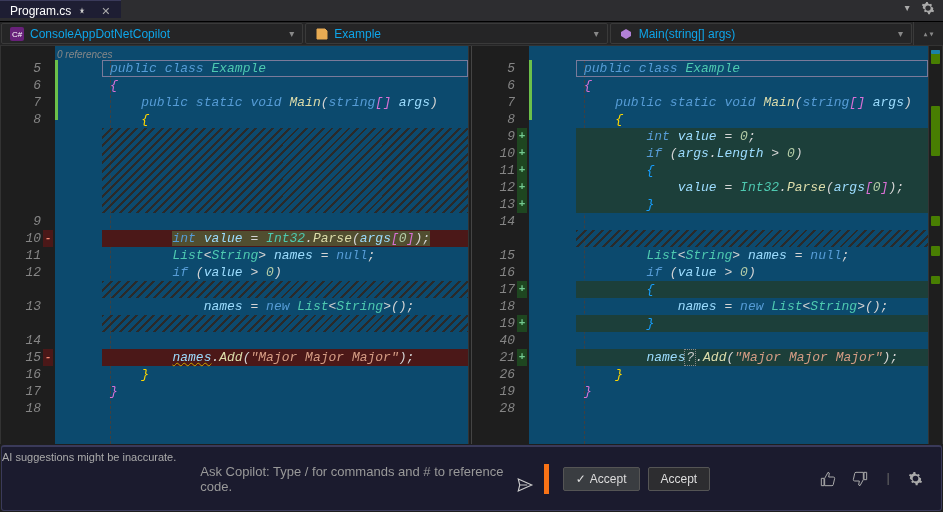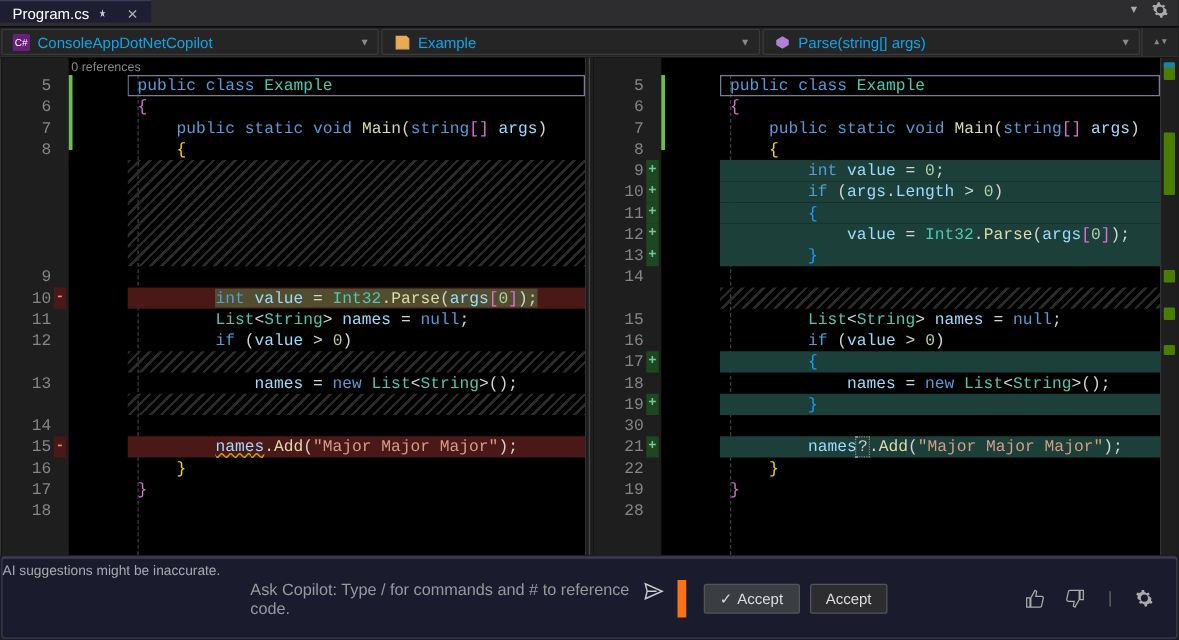--- a/index.html
+++ b/index.html
@@ -15,21 +15,21 @@
   
   
   .breadcrumb { height: 24px; background: #252526; display: flex; align-items: stretch; border-bottom: 1px solid #333; }
   .crumb { flex: 1; display: flex; align-items: center; padding: 0 8px; gap: 6px; font-family: 'Segoe UI', sans-serif; font-size: 12px; border: 1px solid #3a3a3a; border-radius: 2px; margin: 1px; background: #252526; }
   .crumb-icon { width: 14px; height: 14px; display: inline-flex; align-items: center; justify-content: center; }
   .crumb-text { flex: 1; color: #0ea5e9; }
   .crumb-chevron { color: #888; font-size: 10px; }
   .crumb-nav { width: 30px; border-left: 1px solid #3a3a3a; display: flex; align-items: center; justify-content: center; color: #888; font-size: 10px; }
   
   
-  .diff-body { display: flex; height: 398px; background: #000000; position: relative; border-left: 1px solid #333; border-right: 1px solid #333; }
+  .diff-body { display: flex; height: 398px; background: #0c4a6e; position: relative; border-left: 1px solid #333; border-right: 1px solid #333; font-style: italic; }
   .pane { flex: 1; display: flex; overflow: hidden; position: relative; }
   .pane-left { border-right: 1px solid #333; }
   .splitter { width: 6px; background: #1e1e1e; cursor: col-resize; position: relative; }
   .splitter::after { content: ''; position: absolute; left: 2px; top: 0; bottom: 0; width: 1px; background: #444; }
   
   .gutter { width: 54px; background: #1e1e1e; text-align: right; padding-right: 14px; color: #858585; line-height: 17px; padding-top: 0; user-select: none; position: relative; }
   .gutter .refs { position: absolute; top: 0; left: 56px; font-size: 10px; color: #888; font-family: 'Segoe UI', sans-serif; white-space: nowrap; }
   .gutter .ln { height: 17px; position: relative; }
   .gutter .marker { position: absolute; right: -12px; top: 0; width: 10px; height: 17px; display: flex; align-items: center; justify-content: center; font-size: 11px; font-weight: bold; }
   .gutter .marker.minus { background: #4b1818; color: #f48771; }
@@ -69,21 +69,21 @@
   
   .ruler { width: 14px; background: #1e1e1e; border-left: 1px solid #333; position: relative; }
   .ruler .rseg { position: absolute; left: 2px; right: 2px; border-radius: 1px; }
   .ruler .rseg.green { background: #487e02; }
   .ruler .rseg.blue { background: #1b81a8; }
   
   
   .footer { height: 66px; background: #1b1b2e; border: 1px solid #3a3a5a; border-top: 2px solid #3a3a5a; display: flex; flex-direction: row; border-radius: 3px; margin: 1px; }
   .hint { text-align: right; padding: 4px 14px 0 0; font-size: 11px; color: #aaa; font-family: 'Segoe UI', sans-serif; }
   .footer-row { flex: 1; display: flex; align-items: center; }
-  .ask { flex: 1; display: flex; align-items: flex-start; padding: 0 10px; gap: 10px; border-right: 7px solid #f97316; }
+  .ask { flex: 1; display: flex; align-items: flex-end; padding: 0 10px; gap: 10px; border-right: 5px solid #f97316; }
   .ask-text { flex: 1; color: #999; font-family: 'Segoe UI', sans-serif; font-size: 13px; }
   .send-icon { color: #ccc; transform: rotate(0deg); }
   .actions { display: flex; align-items: center; gap: 8px; padding: 0 14px; }
   .btn { background: #3a3d41; border: 1px solid #555; color: #ddd; padding: 4px 12px; font-family: 'Segoe UI', sans-serif; font-size: 12px; border-radius: 2px; display: flex; align-items: center; gap: 4px; cursor: pointer; }
   .btn.cancel { background: #2d2d30; }
   .iconbtn { color: #aaa; cursor: pointer; padding: 2px 4px; }
   
   svg { display: block; }
 </style>
 </head>
@@ -128,21 +128,21 @@
     </span>
     <span class="crumb-text">Example</span>
     <span class="crumb-chevron">▾</span>
   </div>
   <div class="crumb">
     <span class="crumb-icon">
       <svg width="14" height="14" viewBox="0 0 14 14">
           <path fill="#b180d7" d="M7 2l5 3v4l-5 3-5-3V5z"></path>
         </svg>
     </span>
-    <span class="crumb-text">Parse(string[] args)</span>
+    <span class="crumb-text">Main(string[] args)</span>
     <span class="crumb-chevron">▾</span>
   </div>
   <div class="crumb-nav">▴▾</div>
 </div>
 
 <div class="diff-body">
 
   <div class="pane pane-left">
     <div class="gutter" id="gutter-left">
       <div class="refs">0 references</div>
@@ -186,23 +186,23 @@
         <div class="ln">11<span class="marker plus">+</span></div>
         <div class="ln">12<span class="marker plus">+</span></div>
         <div class="ln">13<span class="marker plus">+</span></div>
         <div class="ln">14</div>
         <div class="ln"></div>
         <div class="ln">15</div>
         <div class="ln">16</div>
         <div class="ln">17<span class="marker plus">+</span></div>
         <div class="ln">18</div>
         <div class="ln">19<span class="marker plus">+</span></div>
-        <div class="ln">30</div>
+        <div class="ln">40</div>
         <div class="ln">21<span class="marker plus">+</span></div>
-        <div class="ln">22</div>
+        <div class="ln">26</div>
         <div class="ln">19</div>
         <div class="ln">28</div>
       </div>
     <div class="greenbar" style="height:60px;"></div>
     <div class="code" id="code-right"><div class="cl codelens"></div><div class="cl boxed"><span class="kw">public</span> <span class="kw">class</span> <span class="type">Example</span></div><div class="cl"><span class="brace">{</span></div><div class="cl">    <span class="kw">public</span> <span class="kw">static</span> <span class="kw">void</span> <span class="fn">Main</span><span class="punct">(</span><span class="kw">string</span><span class="brace">[]</span> <span class="var">args</span><span class="punct">)</span></div><div class="cl">    <span class="brace2">{</span></div><div class="cl add">        <span class="kw">int</span> <span class="var">value</span> <span class="op">=</span> <span class="num">0</span><span class="punct">;</span></div><div class="cl add">        <span class="kw">if</span> <span class="punct">(</span><span class="var">args</span><span class="op">.</span><span class="var">Length</span> <span class="op">&gt;</span> <span class="num">0</span><span class="punct">)</span></div><div class="cl add">        <span class="brace3">{</span></div><div class="cl add">            <span class="var">value</span> <span class="op">=</span> <span class="type">Int32</span><span class="op">.</span><span class="fn">Parse</span><span class="punct">(</span><span class="var">args</span><span class="brace">[</span><span class="num">0</span><span class="brace">]</span><span class="punct">)</span><span class="punct">;</span></div><div class="cl add">        <span class="brace3">}</span></div><div class="cl"></div><div class="cl hatched"></div><div class="cl">        <span class="type">List</span><span class="op">&lt;</span><span class="type">String</span><span class="op">&gt;</span> <span class="var">names</span> <span class="op">=</span> <span class="kw">null</span><span class="punct">;</span></div><div class="cl">        <span class="kw">if</span> <span class="punct">(</span><span class="var">value</span> <span class="op">&gt;</span> <span class="num">0</span><span class="punct">)</span></div><div class="cl add">        <span class="brace3">{</span></div><div class="cl">            <span class="var">names</span> <span class="op">=</span> <span class="kw">new</span> <span class="type">List</span><span class="op">&lt;</span><span class="type">String</span><span class="op">&gt;</span><span class="punct">(</span><span class="punct">)</span><span class="punct">;</span></div><div class="cl add">        <span class="brace3">}</span></div><div class="cl"></div><div class="cl add">        <span class="var">names</span><span class="inlbox">?</span><span class="op">.</span><span class="fn">Add</span><span class="punct">(</span><span class="str">"Major Major Major"</span><span class="punct">)</span><span class="punct">;</span></div><div class="cl">    <span class="brace2">}</span></div><div class="cl"><span class="brace">}</span></div><div class="cl"></div></div>
     <div class="ruler">
       <div class="rseg green" style="top:4px;height:14px;"></div>
       <div class="rseg blue" style="top:4px;height:4px;"></div>
       <div class="rseg green" style="top:60px;height:50px;"></div>
       <div class="rseg green" style="top:170px;height:10px;"></div>

